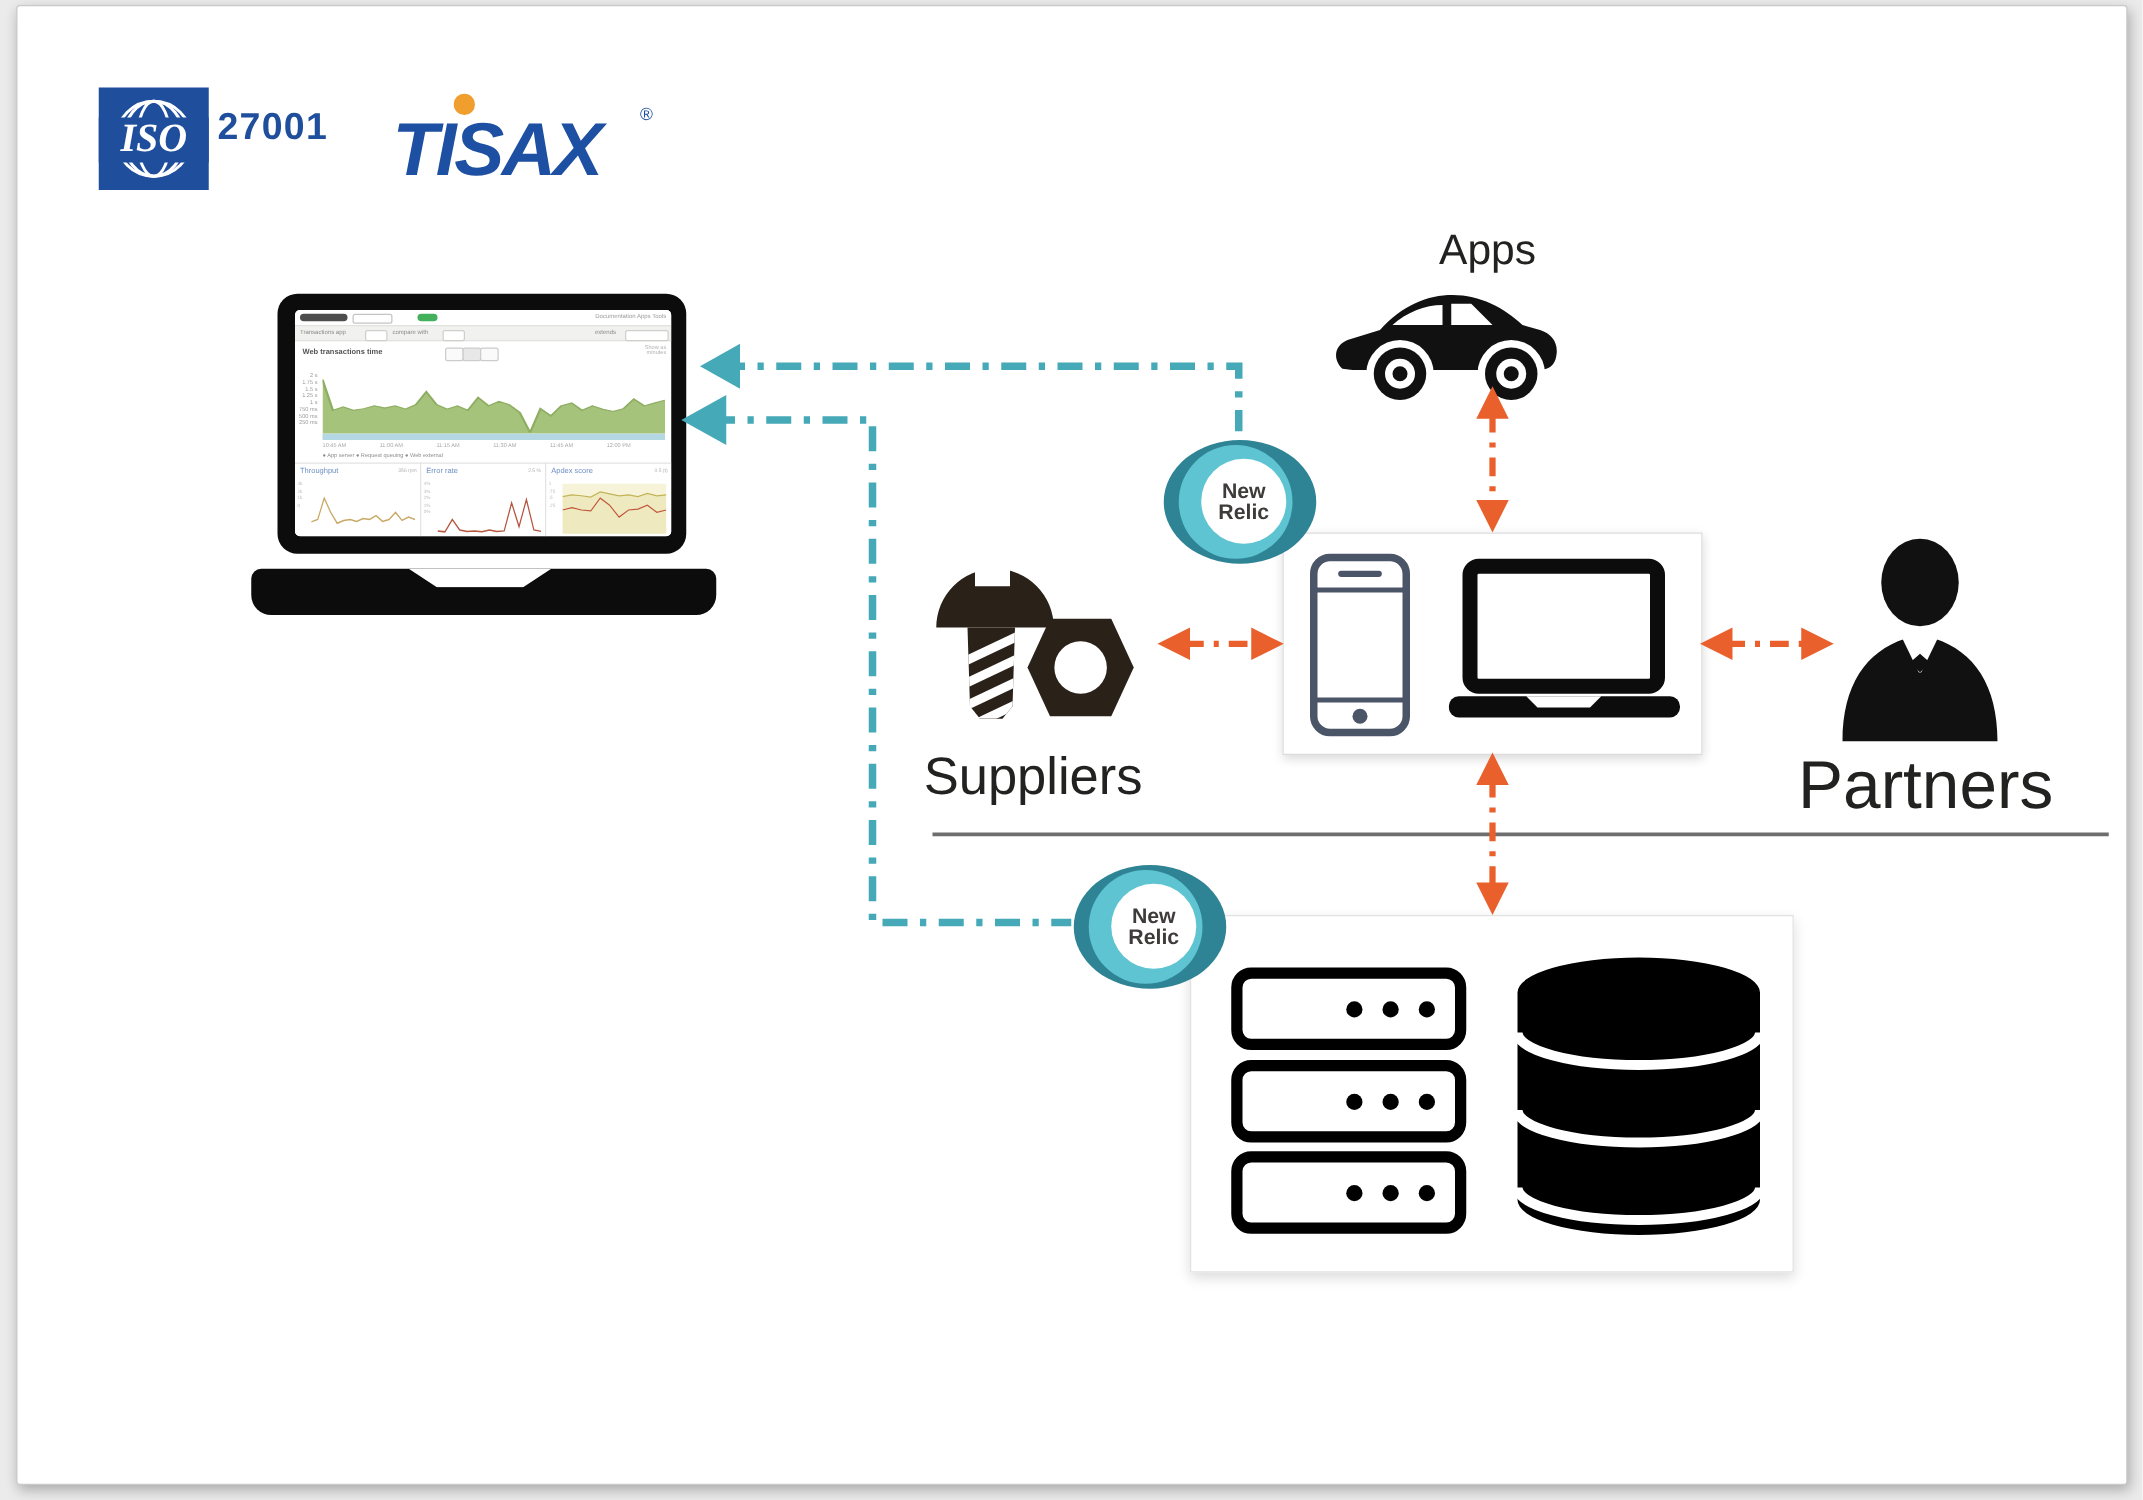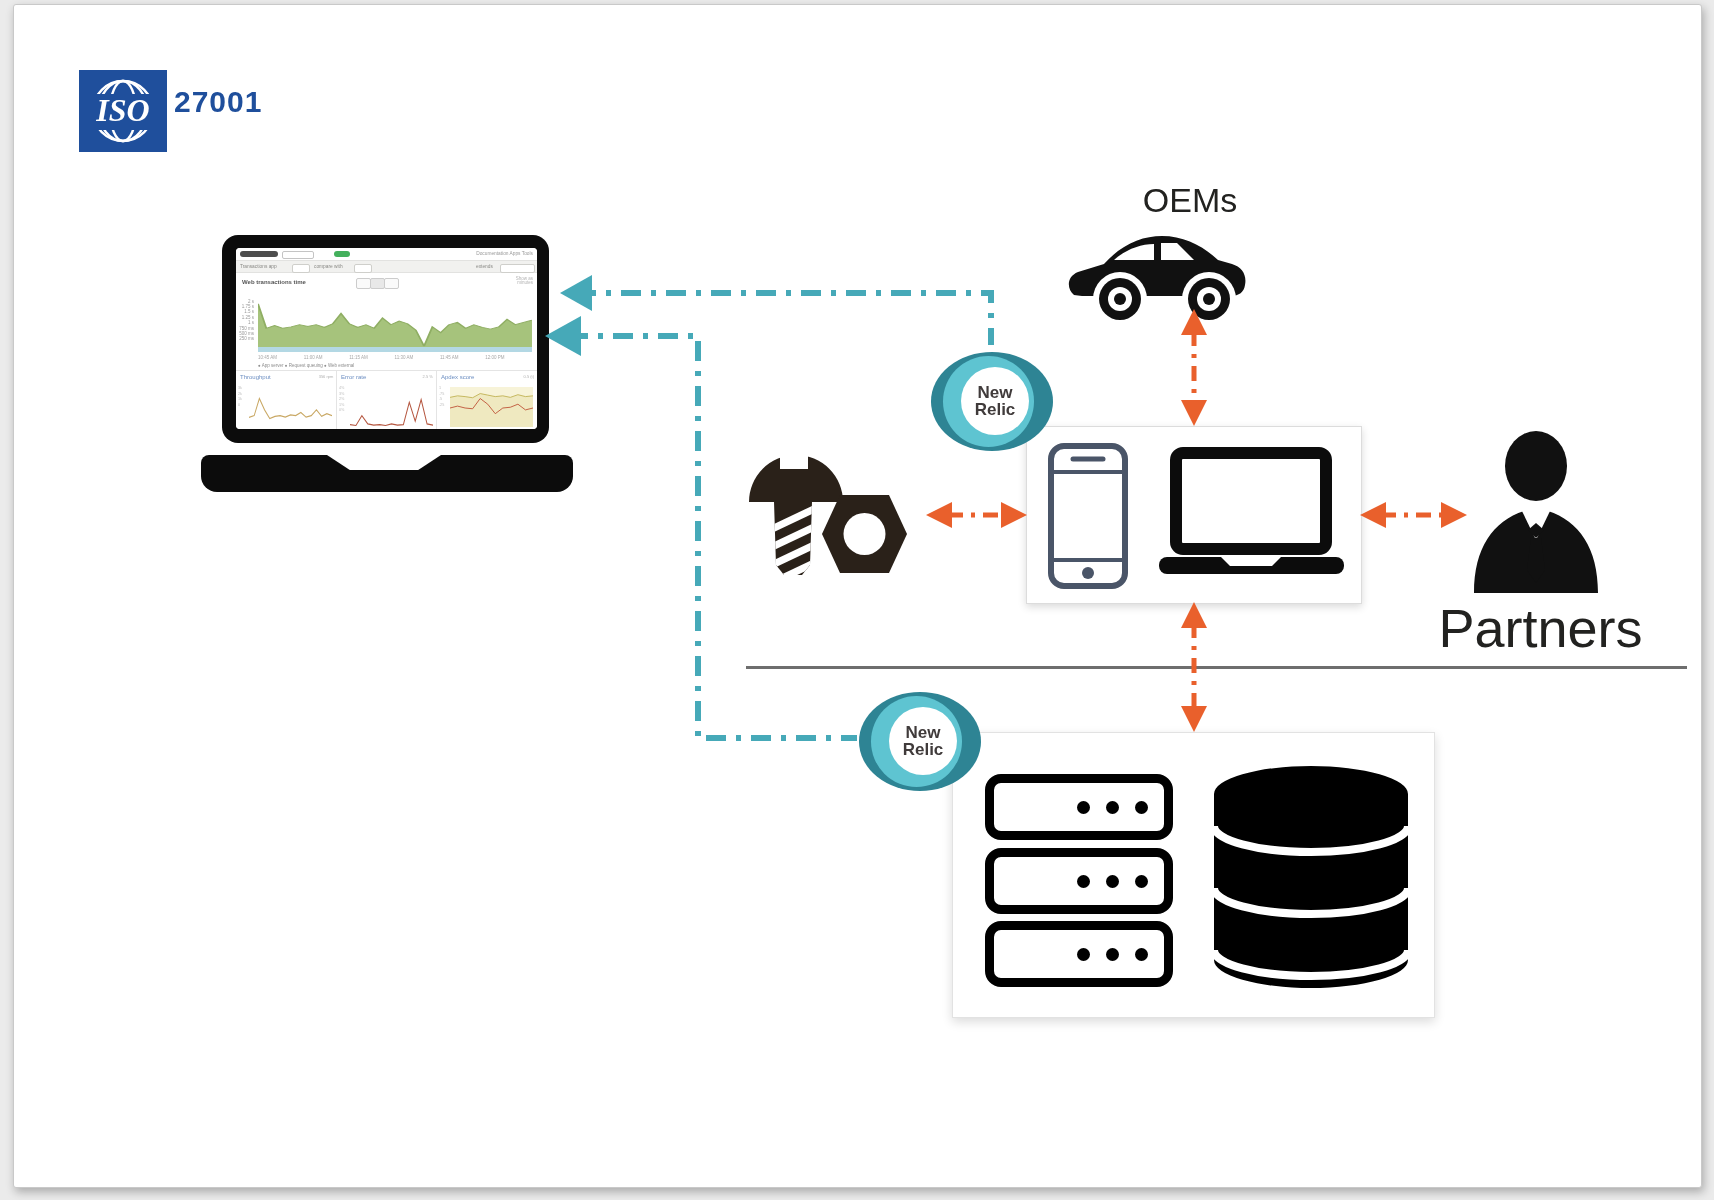--- a/index.html
+++ b/index.html
@@ -109,20 +109,25 @@
         <line x1="8" y1="21" x2="62" y2="21"></line>
         <line x1="5" y1="35" x2="65" y2="35"></line>
         <line x1="8" y1="49" x2="62" y2="49"></line>
       </g>
     </svg>
     <div class="abs" style="left:0;top:24px;width:88px;height:36px;background:#1f4f9c;"></div>
     <div class="abs iso-text">ISO</div>
   </div>
   <div class="abs iso-number">27001</div>
 
+  <div class="abs tisax">
+    <div class="abs tisax-text">TISAX</div>
+    <div class="abs tisax-dot"></div>
+    <div class="abs tisax-reg">®</div>
+  </div>
 
   <div class="abs laptop-frame"></div>
   <div class="abs laptop-screen">
     <div class="dash">
       <div class="r1">
         <div class="r1-pill"></div>
         <div class="r1-search"></div>
         <div class="r1-toggle"></div>
         <div class="r1-right">Documentation  Apps  Tools</div>
       </div>
@@ -197,21 +202,21 @@
           <polygon fill="#efe9c0" points="0,40 0.00,10.36 9.09,8.84 18.18,9.60 27.27,10.74 36.36,6.56 45.45,8.08 54.55,9.60 63.64,8.84 72.73,10.36 81.82,7.70 90.91,9.60 100.00,8.84 100,40"></polygon>
           <polyline fill="none" stroke="#c2b456" stroke-width="1" points="0.00,10.36 9.09,8.84 18.18,9.60 27.27,10.74 36.36,6.56 45.45,8.08 54.55,9.60 63.64,8.84 72.73,10.36 81.82,7.70 90.91,9.60 100.00,8.84"></polyline>
           <polyline fill="none" stroke="#c0563a" stroke-width="1" points="0.00,21.00 9.09,19.10 18.18,21.00 27.27,21.76 36.36,11.50 45.45,17.20 54.55,26.70 63.64,21.00 72.73,20.24 81.82,17.20 90.91,22.90 100.00,21.00"></polyline>
         </svg>
       </div>
     </div>
   </div>
   <div class="abs laptop-base"></div>
   <div class="abs laptop-base-notch"></div>
 
-  <div class="abs big-label oems-label">OEMs</div>
+  <div class="abs big-label oems-label">Apps</div>
   <svg class="abs" style="left:1050px;top:222px;" width="185" height="100" viewBox="0 0 185 100">
     <path fill="#111111" d="M10,68 C3,62 2,50 14,45 L40,37 C58,17 78,9 98,9 C120,9 139,19 154,33 L168,37 C178,40 183,48 181,58 C180,65 175,69 167,69 L18,69 Z"></path>
     <path fill="#ffffff" d="M50,33 L90,33 L90,17 C76,17 61,23 50,33 Z"></path>
     <path fill="#ffffff" d="M97,33 L130,33 L113,16 L97,16 Z"></path>
     <circle cx="56" cy="72" r="27" fill="#ffffff"></circle>
     <circle cx="56" cy="72" r="21" fill="#111111"></circle>
     <circle cx="56" cy="72" r="12" fill="#ffffff"></circle>
     <circle cx="56" cy="72" r="6" fill="#111111"></circle>
     <circle cx="145" cy="72" r="27" fill="#ffffff"></circle>
     <circle cx="145" cy="72" r="21" fill="#111111"></circle>
@@ -230,20 +235,21 @@
     <polygon fill="#2a2119" points="30,57 68,57 66,120 58,130 40,130 32,120"></polygon>
     <g clip-path="url(#shaftClip)">
       <polygon fill="#ffffff" points="28,80 70,60 70,68 28,88"></polygon>
       <polygon fill="#ffffff" points="28,98 70,78 70,86 28,106"></polygon>
       <polygon fill="#ffffff" points="28,116 70,96 70,104 28,124"></polygon>
       <polygon fill="#ffffff" points="28,134 70,114 70,122 28,142"></polygon>
     </g>
     <polygon fill="#2a2119" points="96,50 145,50 163,89 145,128 96,128 78,89"></polygon>
     <circle cx="120.5" cy="89" r="21" fill="#ffffff"></circle>
   </svg>
+  <div class="abs big-label suppliers-label">Suppliers</div>
 
   <svg class="abs" style="left:1450px;top:425px;" width="145" height="165" viewBox="0 0 145 165">
     <ellipse cx="72" cy="36" rx="31" ry="35" fill="#111111"></ellipse>
     <path fill="#111111" d="M10,163 C10,118 29,91 60,81 L72,94 L84,81 C115,91 134,118 134,163 Z"></path>
     <polygon fill="#ffffff" points="57,79 87,79 72,110"></polygon>
     <polygon fill="#111111" points="72,93 80,100 72,108 64,100"></polygon>
     <polygon fill="#111111" points="67,108 77,108 81,140 72,153 63,140"></polygon>
   </svg>
   <div class="abs big-label partners-label">Partners</div>
 

